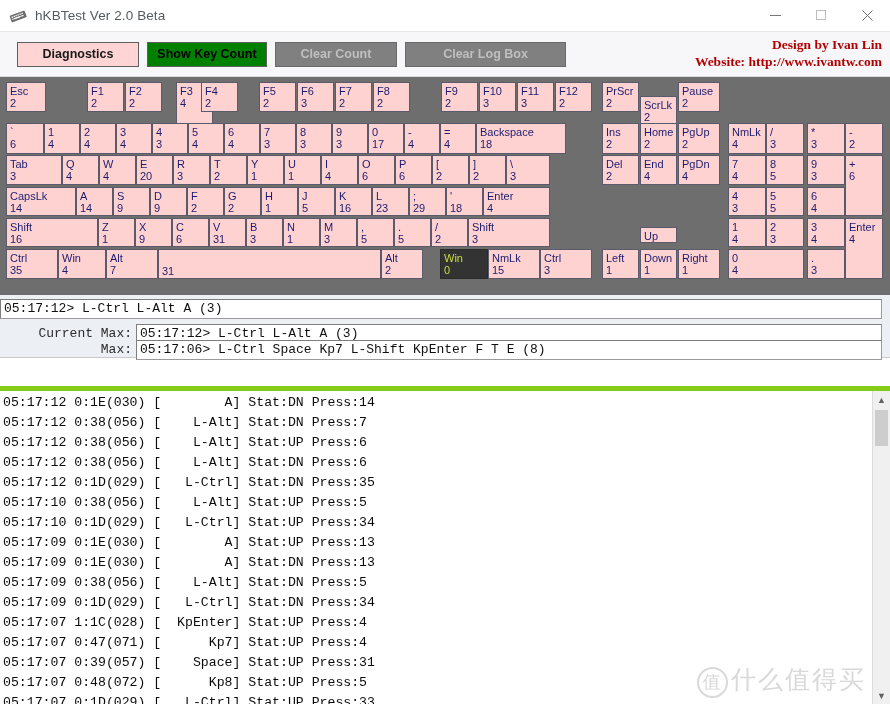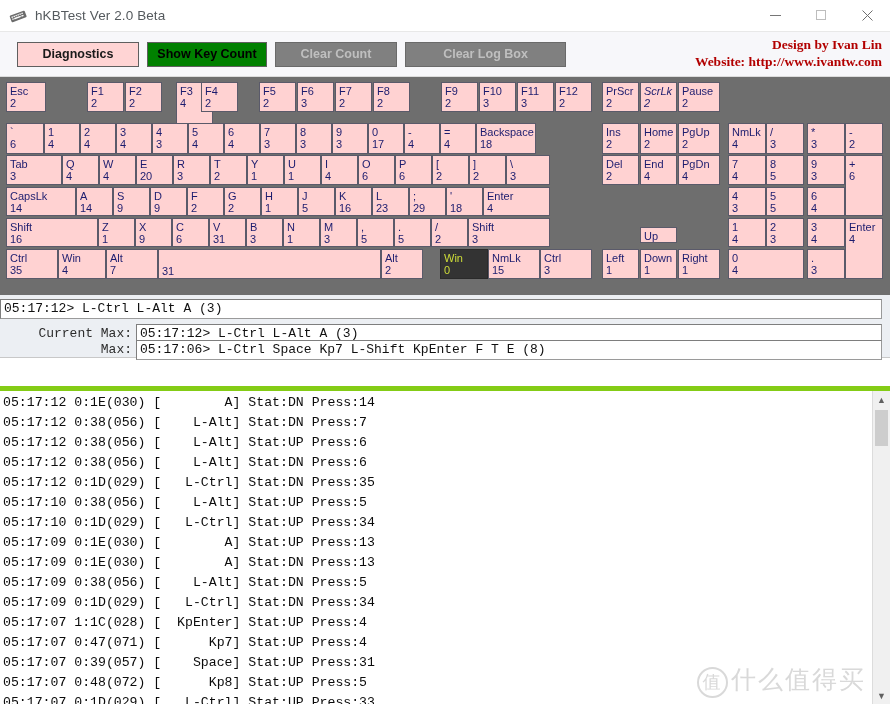--- a/index.html
+++ b/index.html
@@ -304,21 +304,21 @@
       <span class="kc">3</span>
     </div>
     <div class="key" style="left: 555px; top: 5px; width: 37px; height: 30px;">
       <span class="kl">F12</span>
       <span class="kc">2</span>
     </div>
     <div class="key" style="left: 602px; top: 5px; width: 37px; height: 30px;">
       <span class="kl">PrScr</span>
       <span class="kc">2</span>
     </div>
-    <div class="key" style="left: 640px; top: 5px; width: 37px; height: 30px; font-style: italic;">
+    <div class="key" style="left: 640px; top: 19px; width: 37px; height: 30px;">
       <span class="kl">ScrLk</span>
       <span class="kc">2</span>
     </div>
     <div class="key" style="left: 678px; top: 5px; width: 42px; height: 30px;">
       <span class="kl">Pause</span>
       <span class="kc">2</span>
     </div>
     <div class="key" style="left: 6px; top: 46px; width: 38px; height: 31px;">
       <span class="kl">`</span>
       <span class="kc">6</span>
@@ -364,21 +364,21 @@
       <span class="kc">17</span>
     </div>
     <div class="key" style="left: 404px; top: 46px; width: 36px; height: 31px;">
       <span class="kl">-</span>
       <span class="kc">4</span>
     </div>
     <div class="key" style="left: 440px; top: 46px; width: 36px; height: 31px;">
       <span class="kl">=</span>
       <span class="kc">4</span>
     </div>
-    <div class="key" style="left: 476px; top: 46px; width: 60px; height: 31px;">
+    <div class="key" style="left: 476px; top: 46px; width: 90px; height: 31px;">
       <span class="kl">Backspace</span>
       <span class="kc">18</span>
     </div>
     <div class="key" style="left: 602px; top: 46px; width: 37px; height: 31px;">
       <span class="kl">Ins</span>
       <span class="kc">2</span>
     </div>
     <div class="key" style="left: 640px; top: 46px; width: 37px; height: 31px;">
       <span class="kl">Home</span>
       <span class="kc">2</span>

